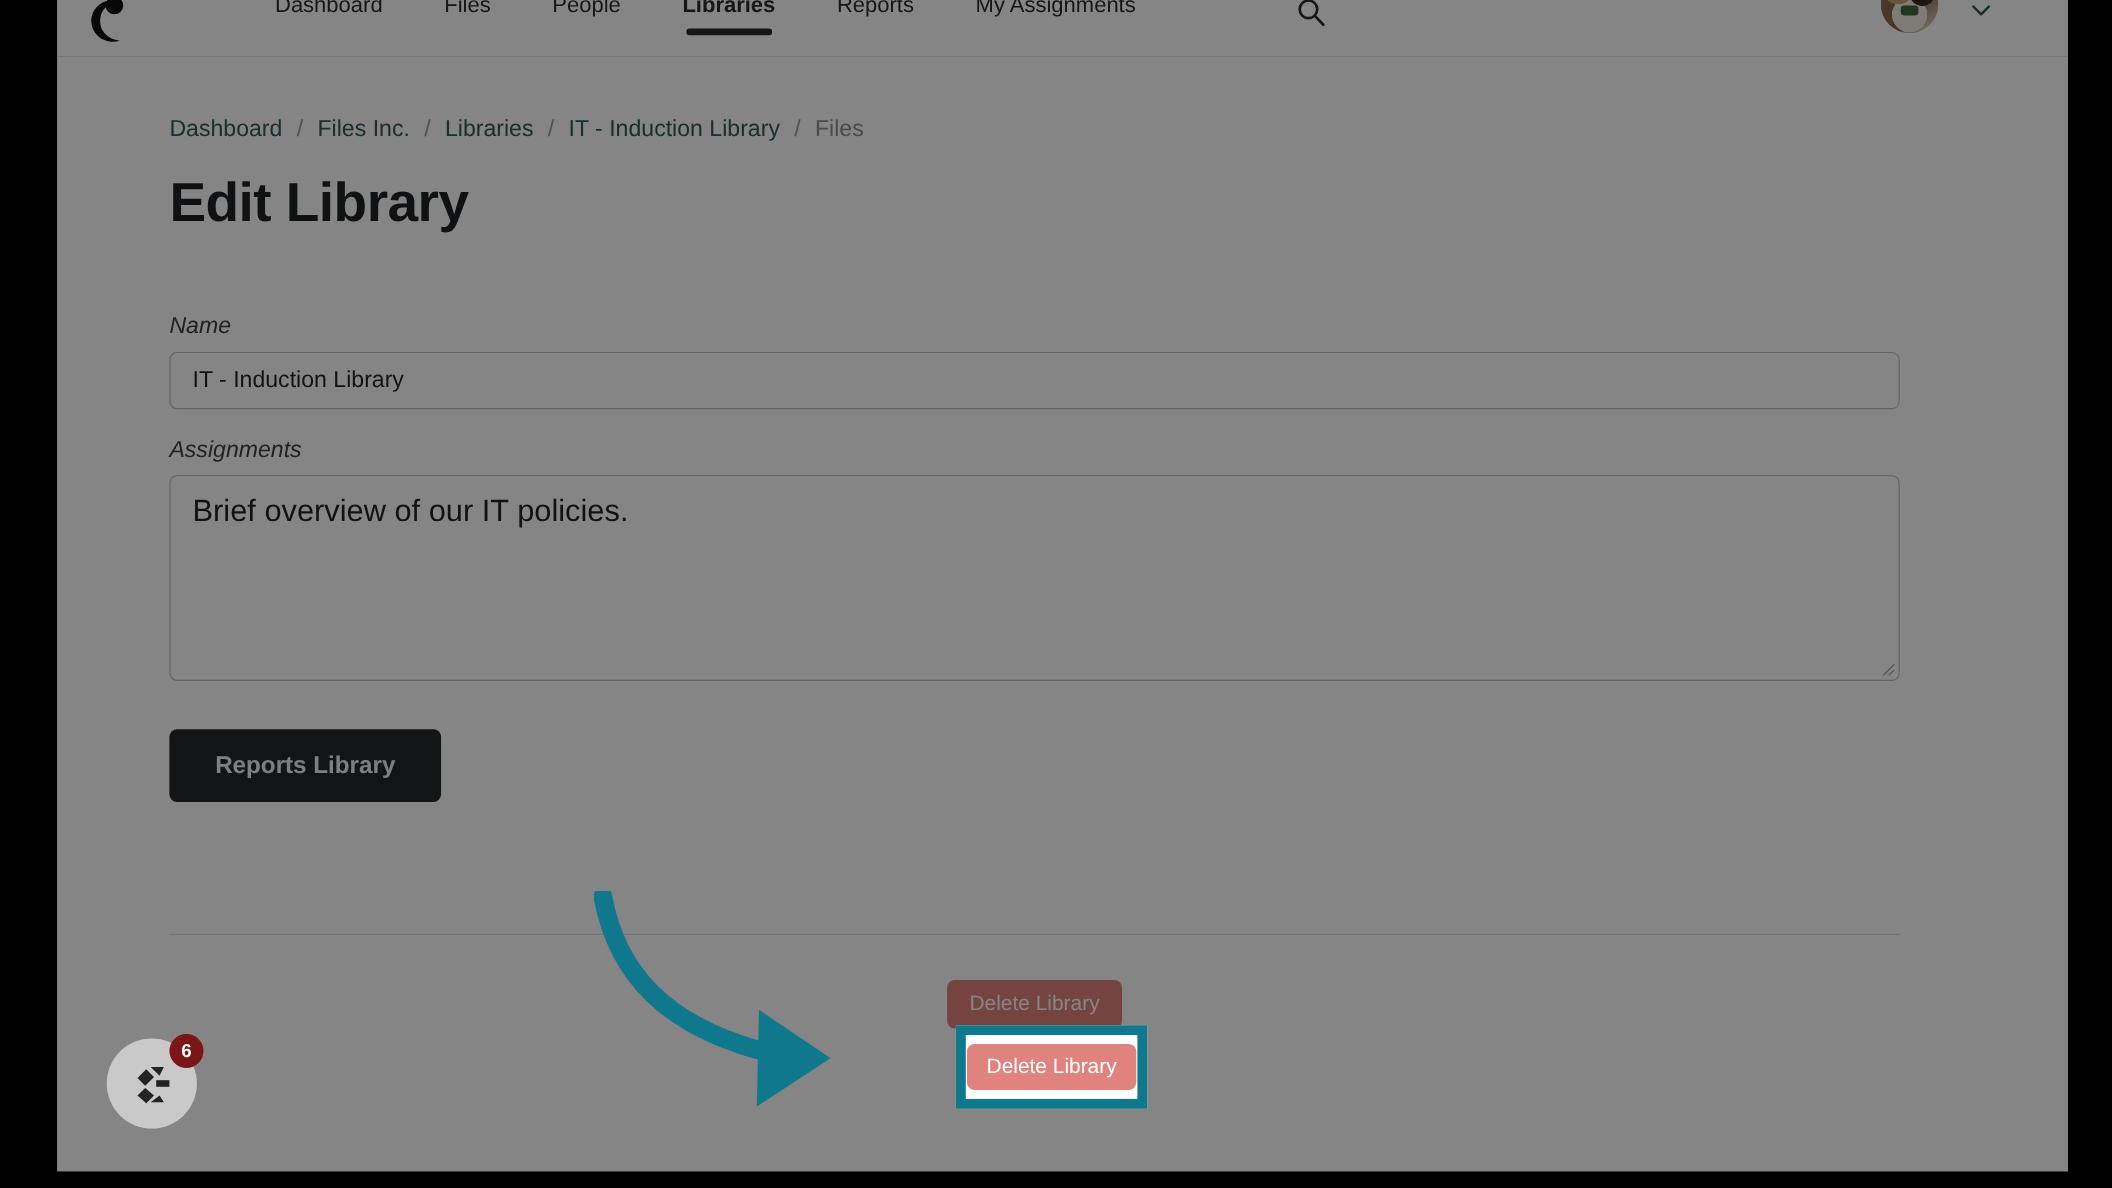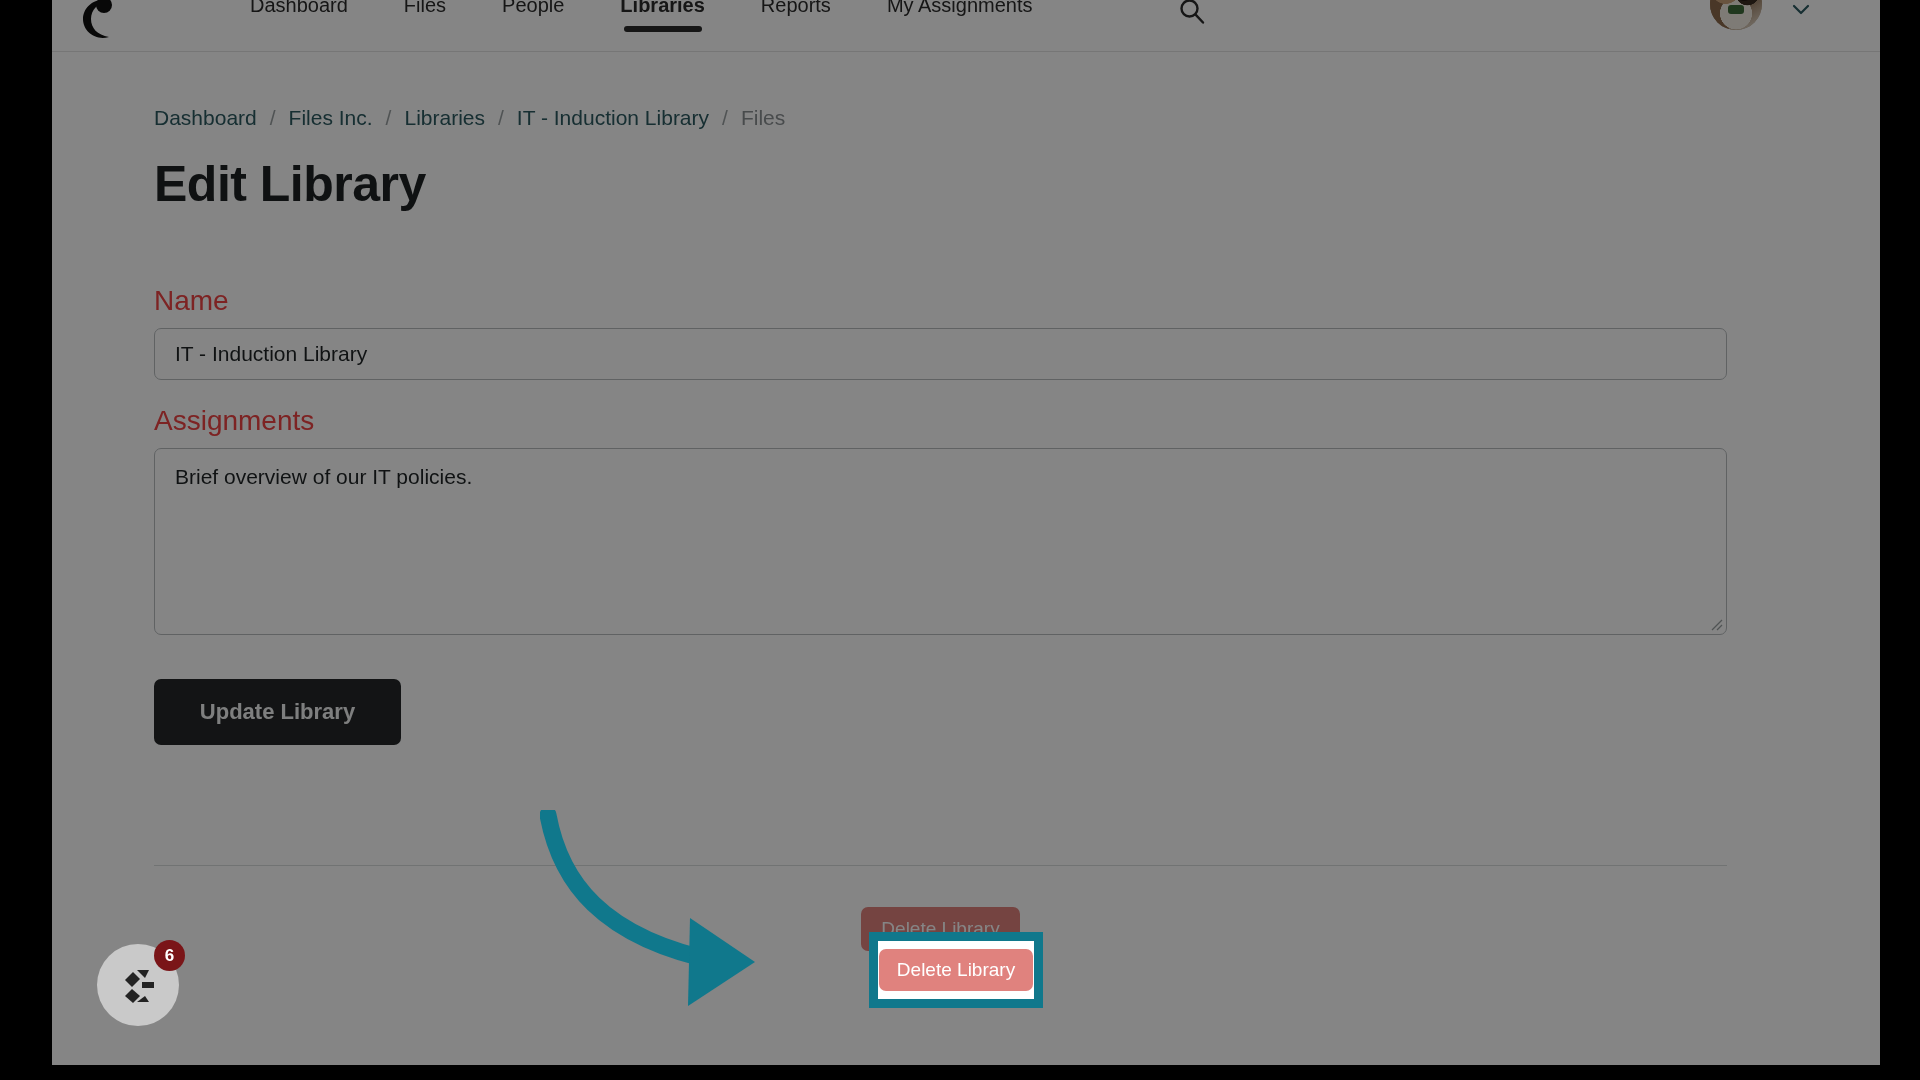--- a/index.html
+++ b/index.html
@@ -157,23 +157,24 @@
     font-size: 50px;
     font-weight: 700;
     letter-spacing: -0.5px;
     color: #1e2224;
     line-height: 1.08;
   }
 
   #form-area { margin-top: 74px; }
 
   .field-label {
-    font-size: 28px;
-    color: #ef4444;
+    font-size: 21px;
+    color: #404040;
     margin-bottom: 11px;
+    font-style: italic;
   }
   .text-input {
     width: 1573px;
     height: 52px;
     border: 1px solid #b9bdbf;
     border-radius: 7px;
     background: #ffffff;
     font-family: "Liberation Sans", sans-serif;
     font-size: 21px;
     color: #1f2426;
@@ -184,21 +185,21 @@
   }
   .field-group { margin-bottom: 25px; }
 
   .text-area {
     width: 1573px;
     height: 187px;
     border: 1px solid #b9bdbf;
     border-radius: 7px;
     background: #ffffff;
     font-family: "Liberation Sans", sans-serif;
-    font-size: 21px;
+    font-size: 28px;
     color: #1f2426;
     padding: 16px 20px;
     outline: none;
     resize: none;
     position: relative;
     overflow: hidden;
   }
   .ta-grip {
     position: absolute;
     right: 3px; bottom: 3px;
@@ -426,21 +427,21 @@
             <div class="field-label">Assignments</div>
             <div class="text-area" placeholder="Description">
               <span>Brief overview of our IT policies.</span>
               <svg class="ta-grip" viewBox="0 0 13 13">
                 <line x1="12" y1="2" x2="2" y2="12" stroke="#9aa0a2" stroke-width="1.2"></line>
                 <line x1="12" y1="7" x2="7" y2="12" stroke="#9aa0a2" stroke-width="1.2"></line>
               </svg>
             </div>
           </div>
 
-          <button id="primary-button">Update Library</button>
+          <button id="primary-button">Reports Library</button>
 
           <div id="divider"></div>
 
           <div id="danger-row">
             <button id="delete-button">Delete Library</button>
           </div>
 
         </div>
       </div>
     </div>

